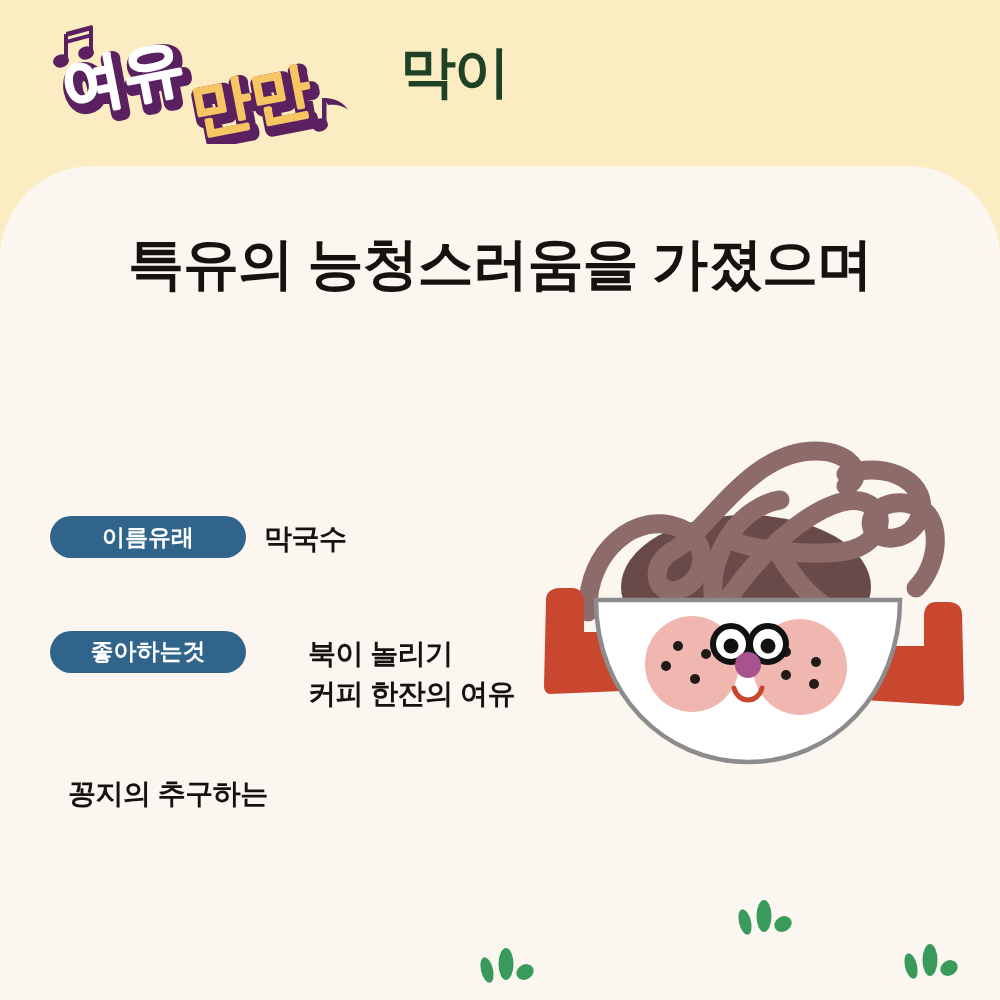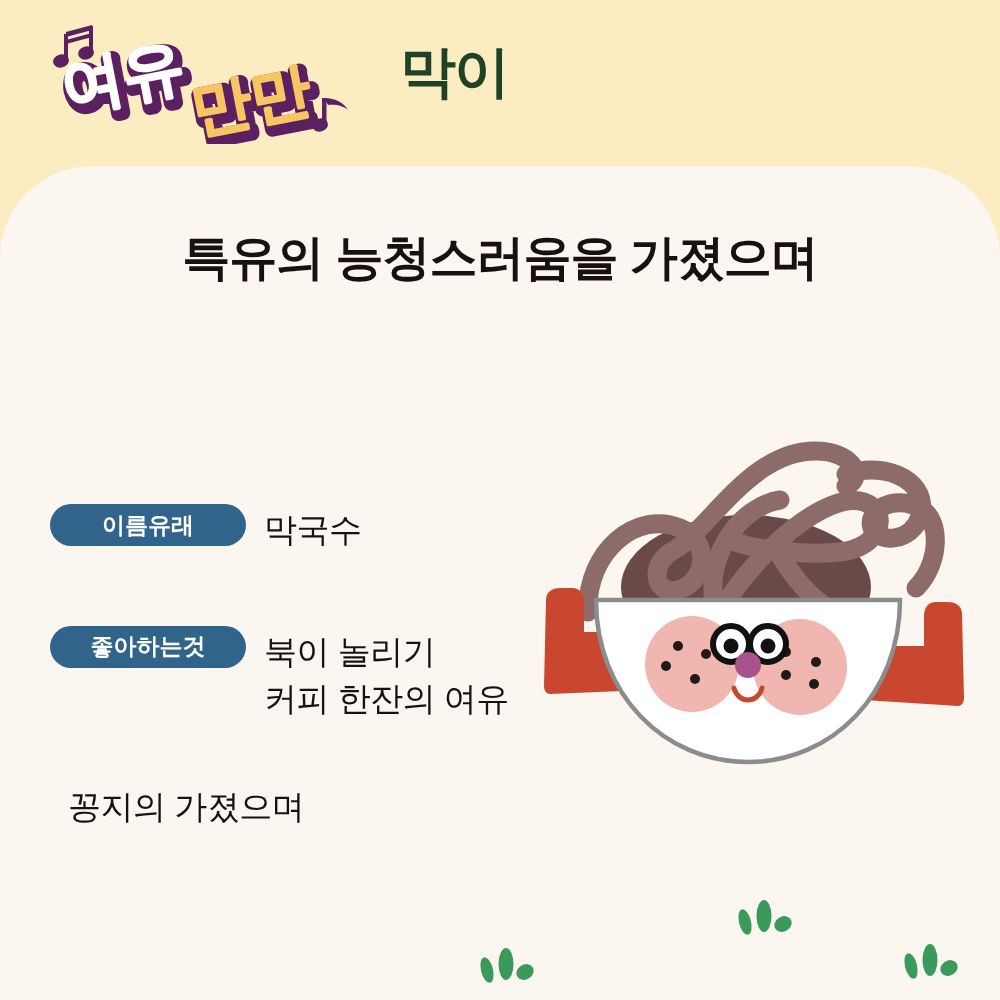--- a/index.html
+++ b/index.html
@@ -59,41 +59,41 @@
   }
 
   
   #description {
     position: absolute;
     left: 0;
     top: 58px;
     width: 1000px;
     text-align: center;
     color: #18120F;
-    font-size: 48px;
+    font-size: 56px;
     font-weight: 700;
     line-height: 1.42;
     letter-spacing: -1px;
   }
   #description .desc-line { display: block; }
 
   
   #info-list {
     position: absolute;
     left: 50px;
     top: 338px;
     width: 520px;
   }
   .info-row {
     position: relative;
     display: flex;
     align-items: flex-start;
   }
-  .info-row.row-0 { margin-top: 0; }
-  .info-row.row-1 { margin-top: 72px; }
+  .info-row.row-0 { margin-top: 12px; }
+  .info-row.row-1 { margin-top: 72px; gap: 44px; }
   .info-row.row-2 { margin-top: 58px; }
 
   .info-badge {
     flex: 0 0 auto;
     width: 196px;
     height: 42px;
     border-radius: 21px;
     background: #31648B;
     color: #FFFFFF;
     font-size: 23px;
@@ -103,22 +103,22 @@
     align-items: center;
     justify-content: center;
     box-sizing: border-box;
   }
   .info-values {
     margin-left: 18px;
     padding-top: 3px;
   }
   .info-value {
     display: block;
-    font-size: 33px;
-    font-weight: 400;
+    font-size: 28px;
+    font-weight: 700;
     color: #161210;
     line-height: 1.42;
     letter-spacing: -0.5px;
     white-space: nowrap;
   }
 
   
   #character {
     position: absolute;
     left: 528px;
@@ -195,21 +195,21 @@
       <div class="info-row row-1">
         <div class="info-badge">좋아하는것</div>
         <div class="info-values">
           <span class="info-value">북이 놀리기</span>
           <span class="info-value">커피 한잔의 여유</span>
         </div>
       </div>
 
       <div class="info-row row-2">
         <div class="info-values">
-          <span class="info-value">꽁지의 가졌으며</span>
+          <span class="info-value">꽁지의 추구하는</span>
         </div>
       </div>
 
     </div>
   </div>
 
   <div id="character">
     <svg width="452" height="352" viewBox="0 0 452 352" xmlns="http://www.w3.org/2000/svg">
 
       <g fill="#6A4A48">

